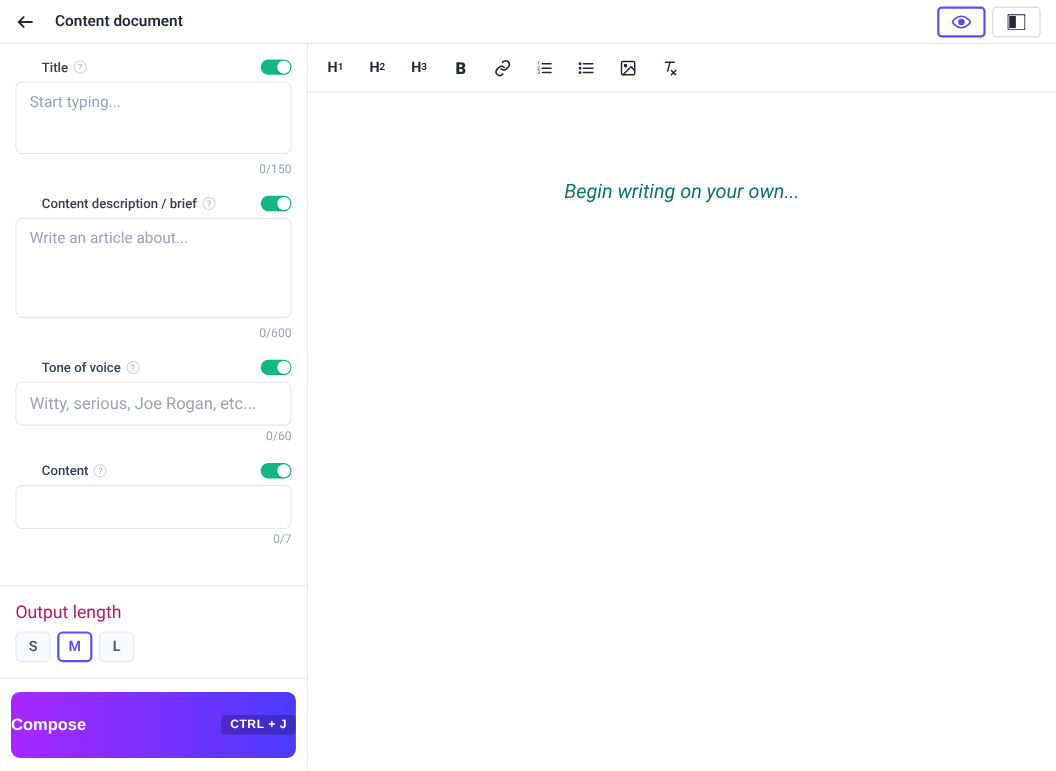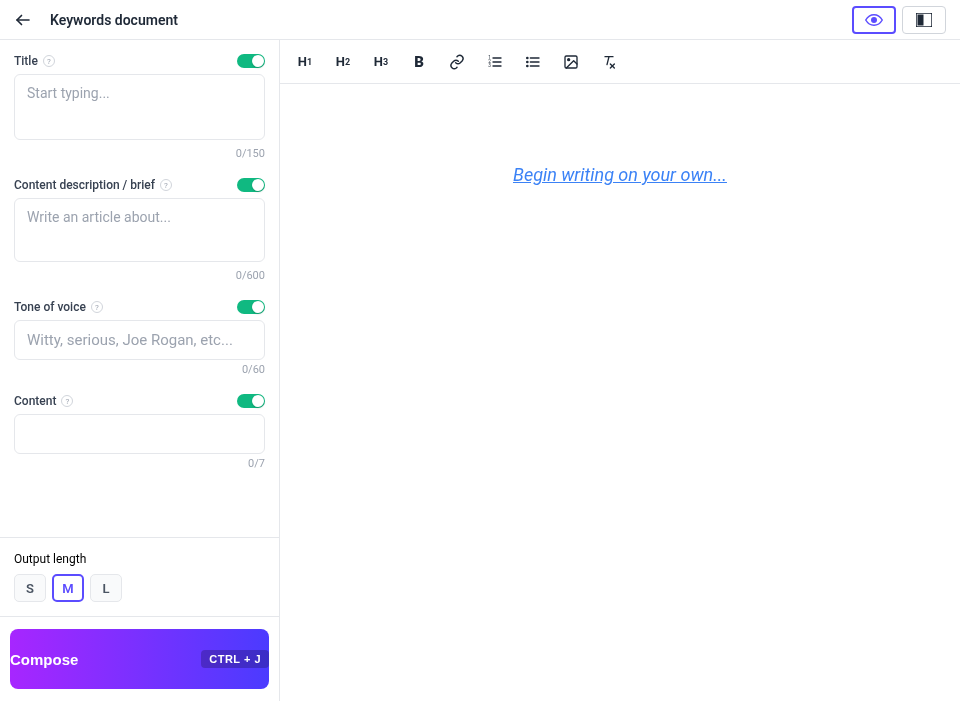--- a/index.html
+++ b/index.html
@@ -12,63 +12,63 @@
 .header-right { display: flex; gap: 6px; }
 .header-btn { width: 44px; height: 28px; border: 1px solid #d1d5db; border-radius: 4px; background: #fff; display: flex; align-items: center; justify-content: center; cursor: pointer; }
 .header-btn.active { border: 2px solid #5b4cff; }
 
 .main { display: flex; height: calc(701px - 40px); }
 
 .sidebar { width: 280px; border-right: 1px solid #e5e7eb; display: flex; flex-direction: column; }
 .sidebar-scroll { flex: 1; overflow-y: auto; padding: 14px 14px 0 14px; }
 .field { margin-bottom: 18px; }
 .field-header { display: flex; align-items: center; justify-content: space-between; margin-bottom: 6px; }
-.field-label-wrap { display: flex; align-items: center; gap: 5px; }
+.field-label-wrap { display: flex; align-items: center; gap: 5px; margin-left: 24px; }
 .field-label { font-size: 12px; font-weight: 500; color: #374151; }
 .info-icon { width: 12px; height: 12px; border: 1px solid #d1d5db; border-radius: 50%; color: #9ca3af; display: inline-flex; align-items: center; justify-content: center; font-size: 8px; }
 .toggle { position: relative; width: 28px; height: 14px; background: #10b981; border-radius: 7px; cursor: pointer; }
 .toggle::after { content:''; position:absolute; top:1px; right:1px; width:12px; height:12px; background:#fff; border-radius:50%; box-shadow: 0 1px 2px rgba(0,0,0,0.2); }
 .textarea { width: 100%; border: 1px solid #e5e7eb; border-radius: 6px; padding: 10px 12px; font-size: 14px; color: #1f2937; resize: none; font-family: inherit; }
 .textarea::placeholder { color: #9ca3af; }
 .textarea.tall { height: 66px; }
-.textarea.tall2 { height: 64px; }
+.textarea.tall2 { height: 91px; }
 .input { width: 100%; border: 1px solid #e5e7eb; border-radius: 6px; padding: 10px 12px; font-size: 15px; color: #1f2937; font-family: inherit; }
 .input::placeholder { color: #9ca3af; }
 .counter { text-align: right; font-size: 11px; color: #9ca3af; margin-top: 3px; }
 
 .output-section { border-top: 1px solid #e5e7eb; padding: 14px; }
-.output-label { font-size: 12px; color: #000000; margin-bottom: 8px; }
+.output-label { font-size: 16px; color: #be185d; margin-bottom: 8px; }
 .length-btns { display: flex; gap: 6px; }
 .len-btn { width: 32px; height: 28px; border: 1px solid #e5e7eb; border-radius: 5px; background:#f9fafb; display:flex; align-items:center; justify-content:center; font-size: 13px; font-weight: 600; color: #4b5563; cursor: pointer; }
 .len-btn.active { border: 2px solid #5b4cff; color: #5b4cff; background:#fff; }
 
 .compose-wrap { border-top: 1px solid #e5e7eb; padding: 12px 10px; }
 .compose-btn { width: 100%; height: 60px; border: none; border-radius: 8px; background: linear-gradient(90deg, #a726ff 0%, #4b3bff 100%); color: #fff; font-size: 15px; font-weight: 600; display: flex; align-items: center; justify-content: space-between; gap: 14px; cursor: pointer; }
 .kbd { background: rgba(0,0,0,0.22); padding: 3px 8px; border-radius: 4px; font-size: 11px; font-weight: 600; letter-spacing: 0.5px; }
 
 .editor { flex: 1; display: flex; flex-direction: column; }
 .toolbar { display: flex; align-items: center; gap: 16px; padding: 10px 14px; border-bottom: 1px solid #e5e7eb; height: 44px; }
 .tb-btn { width: 22px; height: 22px; display: flex; align-items: center; justify-content: center; cursor: pointer; color: #1f2937; }
 .h-btn { font-weight: 700; font-size: 13px; }
 .h-btn sub { font-size: 9px; }
 .canvas { flex: 1; padding-top: 80px; text-align: center; }
-.canvas-placeholder { font-style: italic; color: #3b82f6; font-size: 18px; text-decoration: underline; }
+.canvas-placeholder { font-style: italic; color: #0f766e; font-size: 18px; }
 </style>
 </head>
 <body>
 
 <div class="header">
   <div class="header-left">
     <div class="back-arrow">
       <svg width="18" height="18" viewBox="0 0 24 24" fill="none" stroke="#1f2937" stroke-width="2.2" stroke-linecap="round" stroke-linejoin="round">
           <line x1="20" y1="12" x2="4" y2="12"></line>
           <polyline points="10 18 4 12 10 6"></polyline>
         </svg>
     </div>
-    <div class="doc-title">Keywords document</div>
+    <div class="doc-title">Content document</div>
   </div>
   <div class="header-right">
     <div class="header-btn active">
       <svg width="18" height="18" viewBox="0 0 24 24" fill="none" stroke="#5b4cff" stroke-width="2" stroke-linecap="round" stroke-linejoin="round">
           <path d="M1 12s4-7 11-7 11 7 11 7-4 7-11 7S1 12 1 12z"></path>
           <circle cx="12" cy="12" r="3" fill="#5b4cff"></circle>
         </svg>
     </div>
     <div class="header-btn">
       <svg width="16" height="14" viewBox="0 0 16 14">

